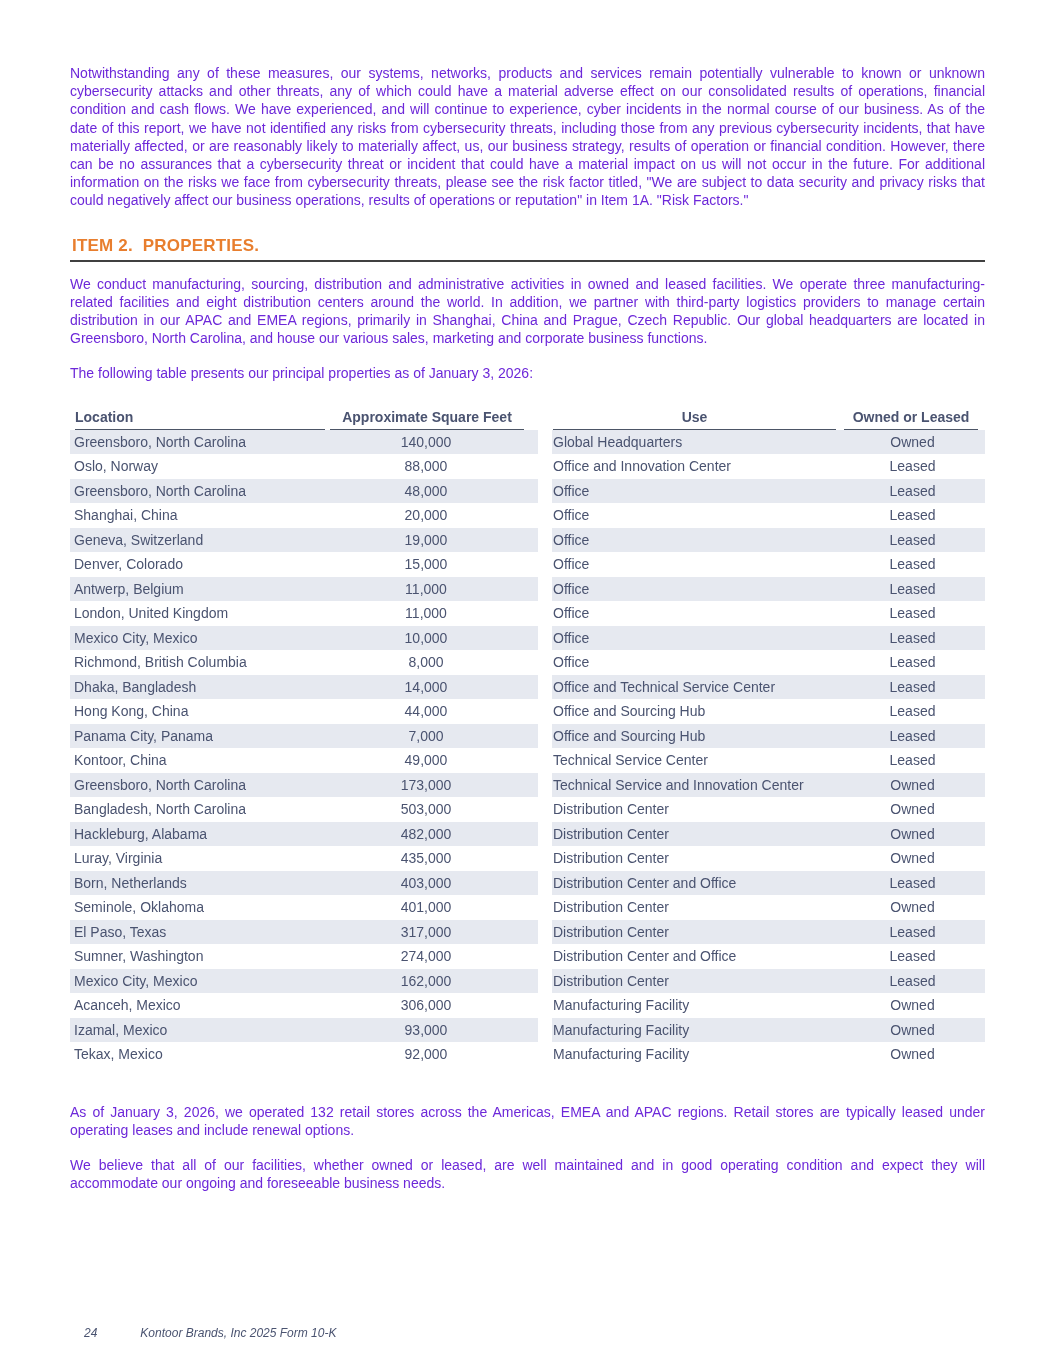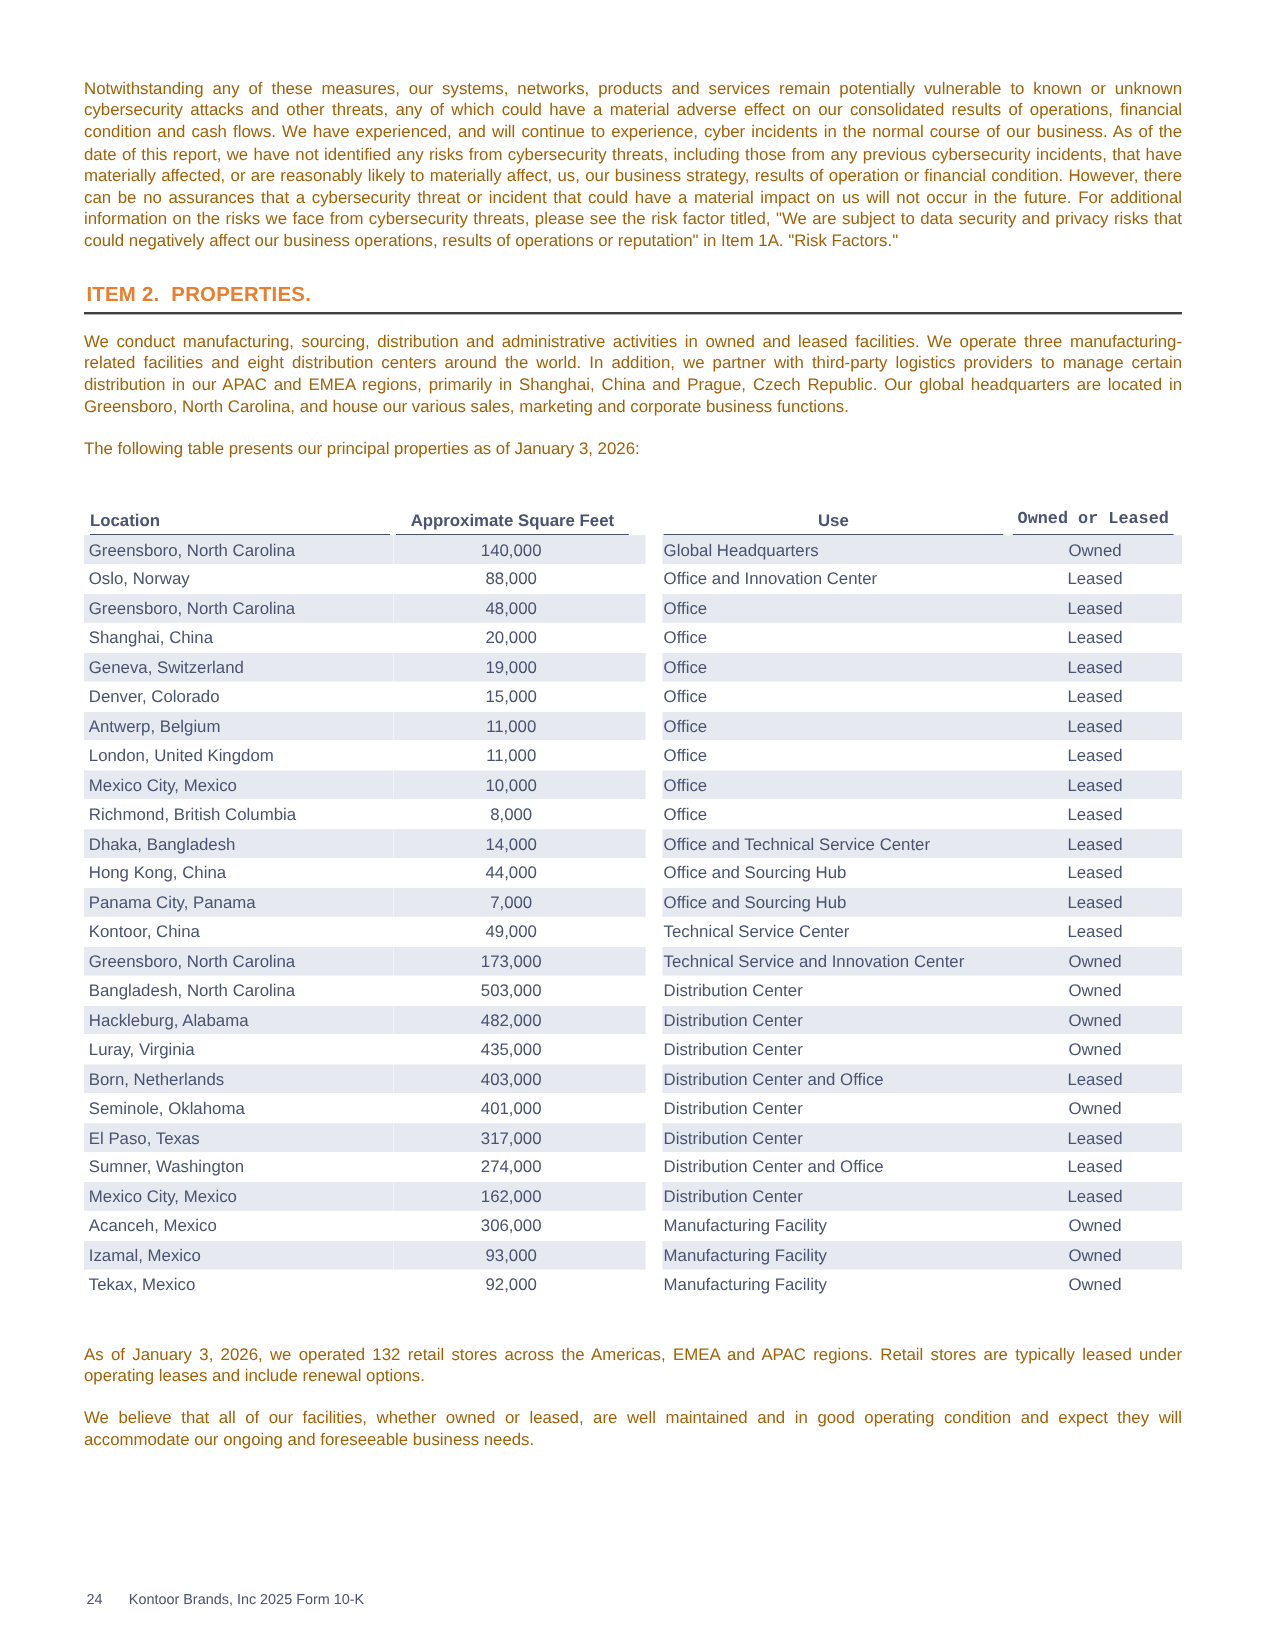--- a/index.html
+++ b/index.html
@@ -4,56 +4,56 @@
 <style>
   html,body { margin:0; padding:0; }
   body {
     width:1055px; height:1365px; background:#ffffff; position:relative;
     font-family:"Liberation Sans", sans-serif; color:#4A5370;
     -webkit-font-smoothing:antialiased;
   }
   .content { padding:64px 70px 0 70px; }
   p { margin:0; }
   .para {
-    font-size:14px; line-height:18.2px; text-align:justify; color:#a16207;
+    font-size:14px; line-height:18.2px; text-align:justify; color:#6d28d9;
   }
   .p-intro { margin-top:0; }
   .item-heading {
     margin-top:26px;
     color:#E87E2E; font-size:17px; font-weight:bold; letter-spacing:0.2px;
     white-space:pre-wrap;
     border-bottom:2px solid #404040; padding-bottom:4px; padding-left:2px;
   }
   .p-after-heading { margin-top:13px; }
   .p-table-lead { margin-top:17px; }
   table.props {
     margin-top:26px; border-collapse:collapse; table-layout:fixed;
     width:915px; font-size:14px; color:#4A5370;
   }
   col.c-loc{width:258px} col.c-sqft{width:210px} col.c-spacer{width:14px}
   col.c-use{width:288px} col.c-own{width:145px}
   th { font-weight:bold; padding:0; vertical-align:bottom; }
   th .rule { border-bottom:1.5px solid #4C5566; padding-bottom:3px; line-height:17px; }
-  th.h-loc .rule { margin:16px 3px 0 5px; text-align:left; }
+  th.h-loc .rule { margin:0 3px 0 5px; text-align:left; }
   th.h-sqft .rule { margin:0 14px 0 2px; text-align:center; }
   th.h-use .rule { margin:0 4px 0 1px; text-align:center; }
-  th.h-own .rule { margin:0 7px 0 4px; text-align:center;font-family:Liberation Mono, monospace; }
+  th.h-own .rule { margin:0 7px 0 4px; text-align:center; }
   td { padding:3px 0 3.5px 0; line-height:18px; overflow:hidden; white-space:nowrap; }
   td.loc { padding-left:4px; text-align:left; }
   td.sqft { text-align:center; padding-right:14px; }
   td.use { padding-left:1px; text-align:left; }
   td.own { text-align:center; }
   tr.odd td { background:#E6E9F0; }
   tr.odd td.spacer, td.spacer { background:#ffffff; }
   .p-after-table { margin-top:36px; }
   .p-closing { margin-top:17px; }
   .footer {
-    position:absolute; left:72px; top:1326px;
-    display:flex; align-items:baseline; gap:22px;
-    font-size:12px; color:#4A5370;
+    position:absolute; left:84px; top:1326px;
+    display:flex; align-items:baseline; gap:43px;
+    font-size:12px; color:#4A5370;font-style:italic;
   }
 </style>
 </head>
 <body>
 
 <div class="content">
 
   <p class="para p-intro">Notwithstanding any of these measures, our systems, networks, products and services remain potentially vulnerable to known or unknown cybersecurity attacks and other threats, any of which could have a material adverse effect on our consolidated results of operations, financial condition and cash flows. We have experienced, and will continue to experience, cyber incidents in the normal course of our business. As of the date of this report, we have not identified any risks from cybersecurity threats, including those from any previous cybersecurity incidents, that have materially affected, or are reasonably likely to materially affect, us, our business strategy, results of operation or financial condition. However, there can be no assurances that a cybersecurity threat or incident that could have a material impact on us will not occur in the future. For additional information on the risks we face from cybersecurity threats, please see the risk factor titled, "We are subject to data security and privacy risks that could negatively affect our business operations, results of operations or reputation" in Item 1A. "Risk Factors."</p>
 
   <div class="item-heading">ITEM 2.  PROPERTIES.</div>

